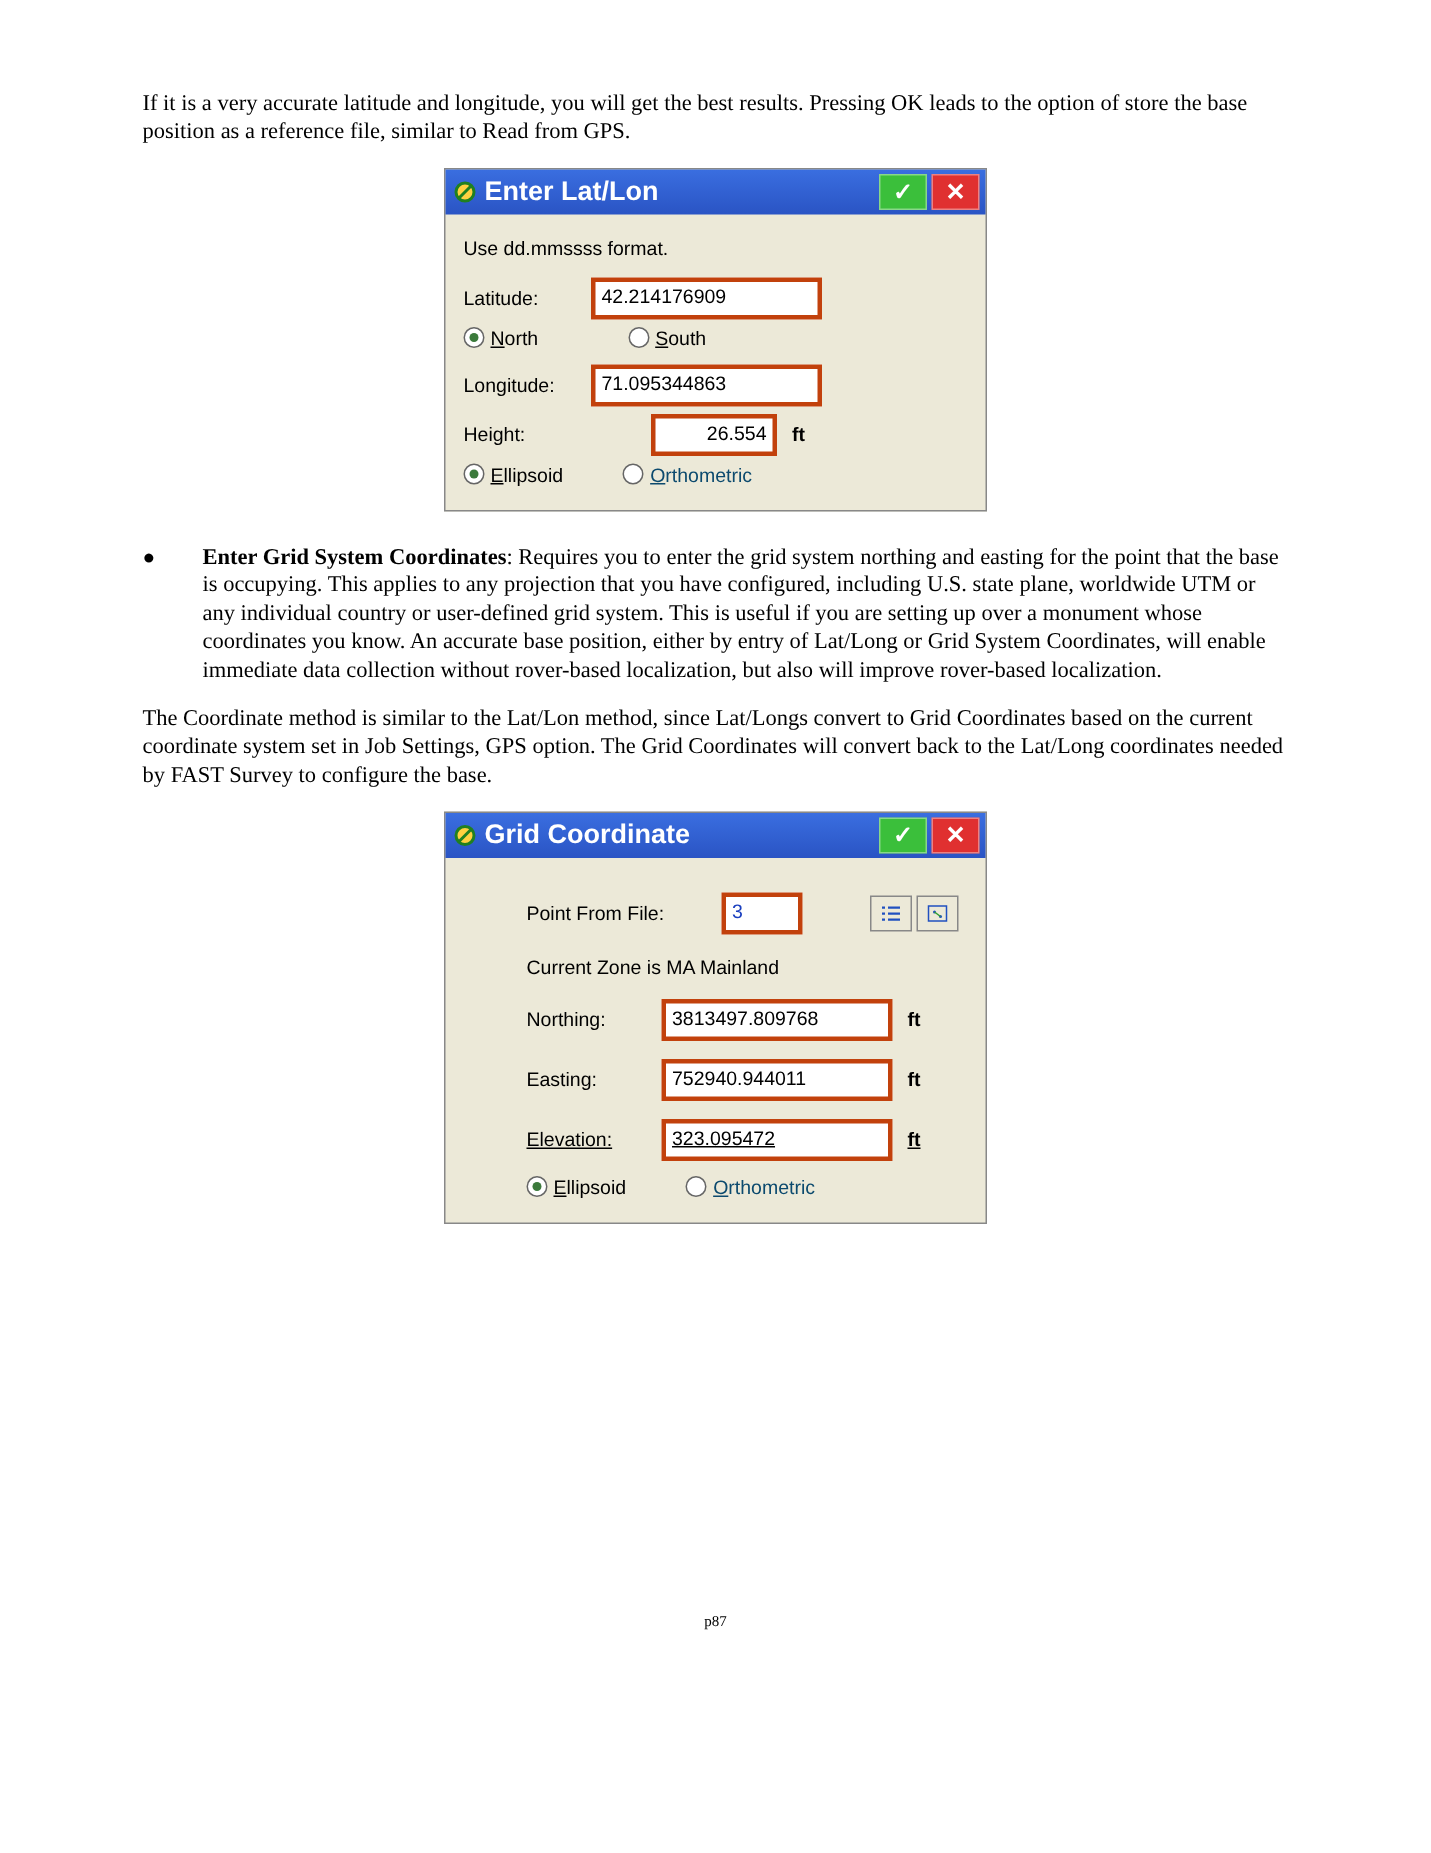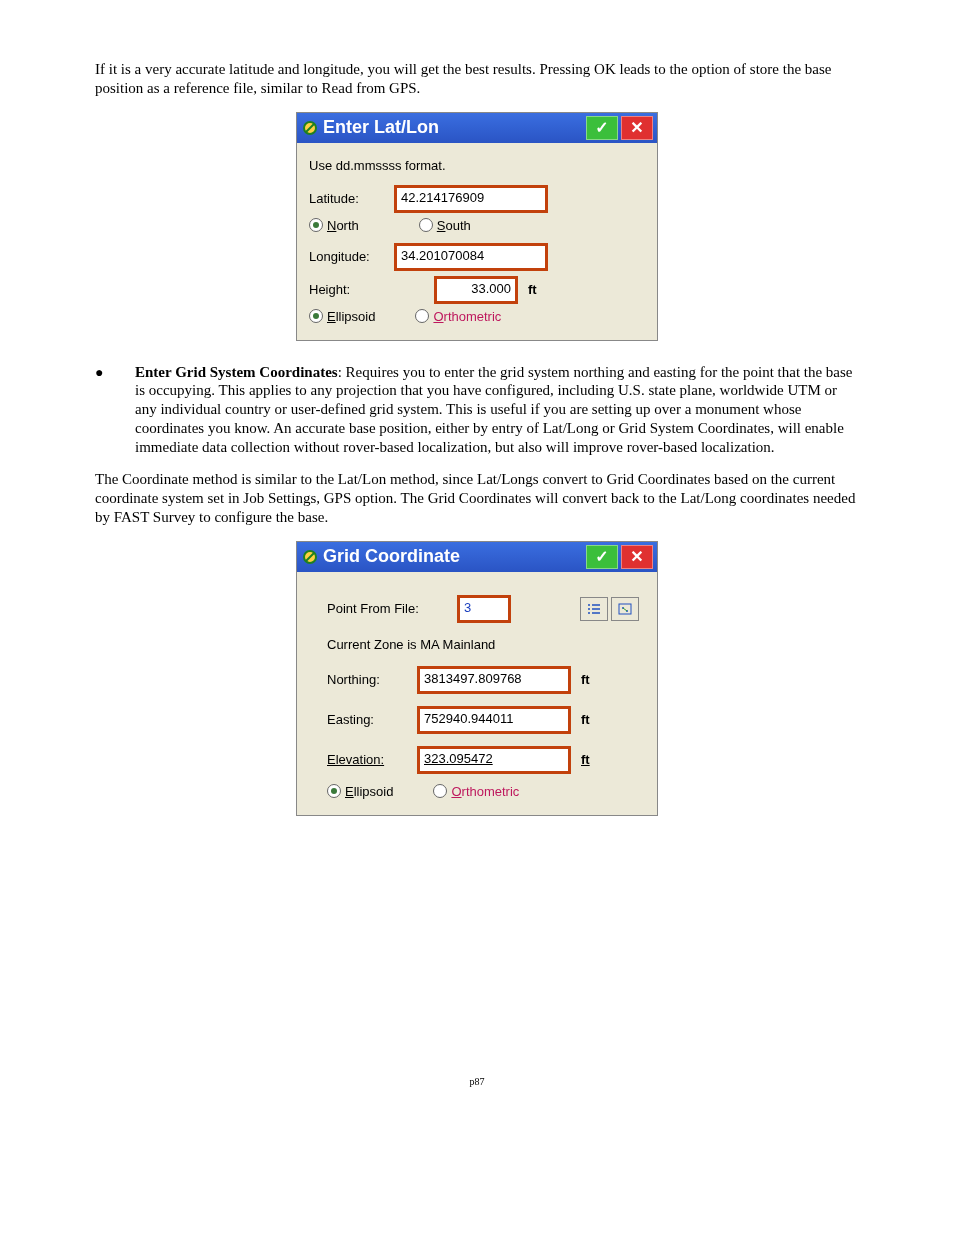--- a/index.html
+++ b/index.html
@@ -68,21 +68,21 @@
   .radio {
     width: 12px; height: 12px; border: 1px solid #666; border-radius: 50%;
     background: #fff; margin-right: 4px; position: relative; flex:0 0 12px;
   }
   .radio.sel::after {
     content: ""; width: 6px; height: 6px; background: #3b7a3b;
     border-radius: 50%; position: absolute; top: 3px; left: 3px;
   }
   .radio-lbl { margin-right: 60px; }
   .radio-lbl.short { margin-right: 40px; }
-  .disabled { color: #be185d; }
+  .disabled { color: #0c4a6e; }
   .und { text-decoration: underline; }
   .unit { margin-left: 10px; font-weight: bold; }
   .toolbtn {
     width: 26px; height: 22px; border: 1px solid #888; background: #ece9d8;
     margin-left: 3px; display:flex; align-items:center; justify-content:center;
     font-size: 12px;
   }
   .pt-tools { display:flex; margin-left:auto; }
   .pagefoot { text-align: center; font-size: 10px; margin-top: 260px; }
 </style>
@@ -112,26 +112,26 @@
     </div>
     <div class="radio-row">
       <span class="radio sel"></span>
       <span class="radio-lbl"><span class="und">N</span><span>orth</span></span>
       <span class="radio"></span>
       <span><span class="und">S</span>outh</span>
     </div>
 
     <div class="form-row">
       <span class="form-label">Longitude:</span>
-      <div class="txtbox w-lat">34.201070084</div>
+      <div class="txtbox w-lat">71.095344863</div>
     </div>
 
     <div class="form-row">
       <span class="form-label">Height:</span>
-      <div class="txtbox w-h">33.000</div>
+      <div class="txtbox w-h">26.554</div>
       <span class="unit">ft</span>
     </div>
     <div class="radio-row" style="margin-bottom:2px;">
       <span class="radio sel"></span>
       <span class="radio-lbl short"><span class="und">E</span>llipsoid</span>
       <span class="radio"></span>
       <span class="disabled"><span class="und">O</span>rthometric</span>
     </div>
   </div>
 </div>
@@ -150,21 +150,21 @@
     <span class="title-icon">
       <svg width="16" height="16" viewBox="0 0 16 16">
           <circle cx="8" cy="8" r="6" fill="#ffd040" stroke="#208020" stroke-width="2"></circle>
           <path d="M4 12 L12 4" stroke="#208020" stroke-width="2"></path>
         </svg>
     </span>
     <span class="title-text">Grid Coordinate</span>
     <div class="title-btn btn-ok">✓</div>
     <div class="title-btn btn-x">✕</div>
   </div>
-  <div class="panel-body" style="padding:18px 18px 14px 30px;">
+  <div class="panel-body" style="padding:18px 18px 14px 30px;margin-left:24px;">
     <div class="form-row" style="margin-bottom:14px;">
       <span class="form-label2" style="width:130px;flex:0 0 130px;">Point From File:</span>
       <div class="txtbox w-pt" style="color:#1a3fbf;">3</div>
       <div class="pt-tools">
         <div class="toolbtn">
           <svg width="14" height="12" viewBox="0 0 14 12">
               <g stroke="#2050c0" stroke-width="1.5">
                 <line x1="1" y1="2" x2="3" y2="2"></line>
                 <line x1="5" y1="2" x2="13" y2="2"></line>
                 <line x1="1" y1="6" x2="3" y2="6"></line>

